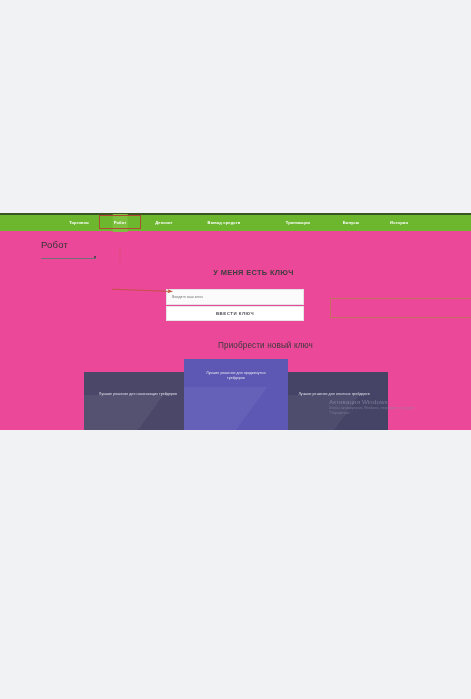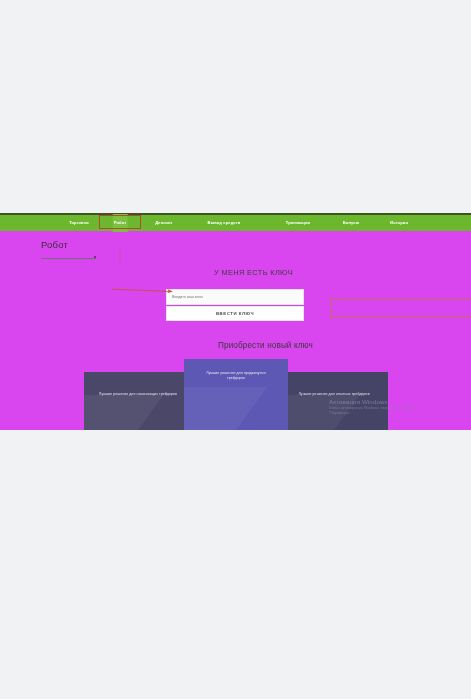--- a/index.html
+++ b/index.html
@@ -15,21 +15,21 @@
     position: relative;
   }
 
   
   #app-window {
     position: absolute;
     left: 0;
     top: 213px;
     width: 471px;
     height: 217px;
-    background: #d946ef;
+    background: #ec4899;
     overflow: hidden;
   }
 
   
   #top-nav {
     position: absolute;
     left: 0;
     top: 0;
     width: 471px;
     height: 16px;
@@ -127,21 +127,21 @@
   
   #key-section {
     position: absolute;
     left: 0;
     top: 55px;
     width: 471px;
   }
   #key-heading {
     text-align: center;
     font-size: 7.4px;
-    font-weight: normal;
+    font-weight: bold;
     color: #3d3d3d;
     letter-spacing: 0.35px;
     margin-left: 36px;
   }
   #key-input-wrap {
     position: absolute;
     left: 166px;
     top: 16px;
     width: 138px;
     height: 16px;

